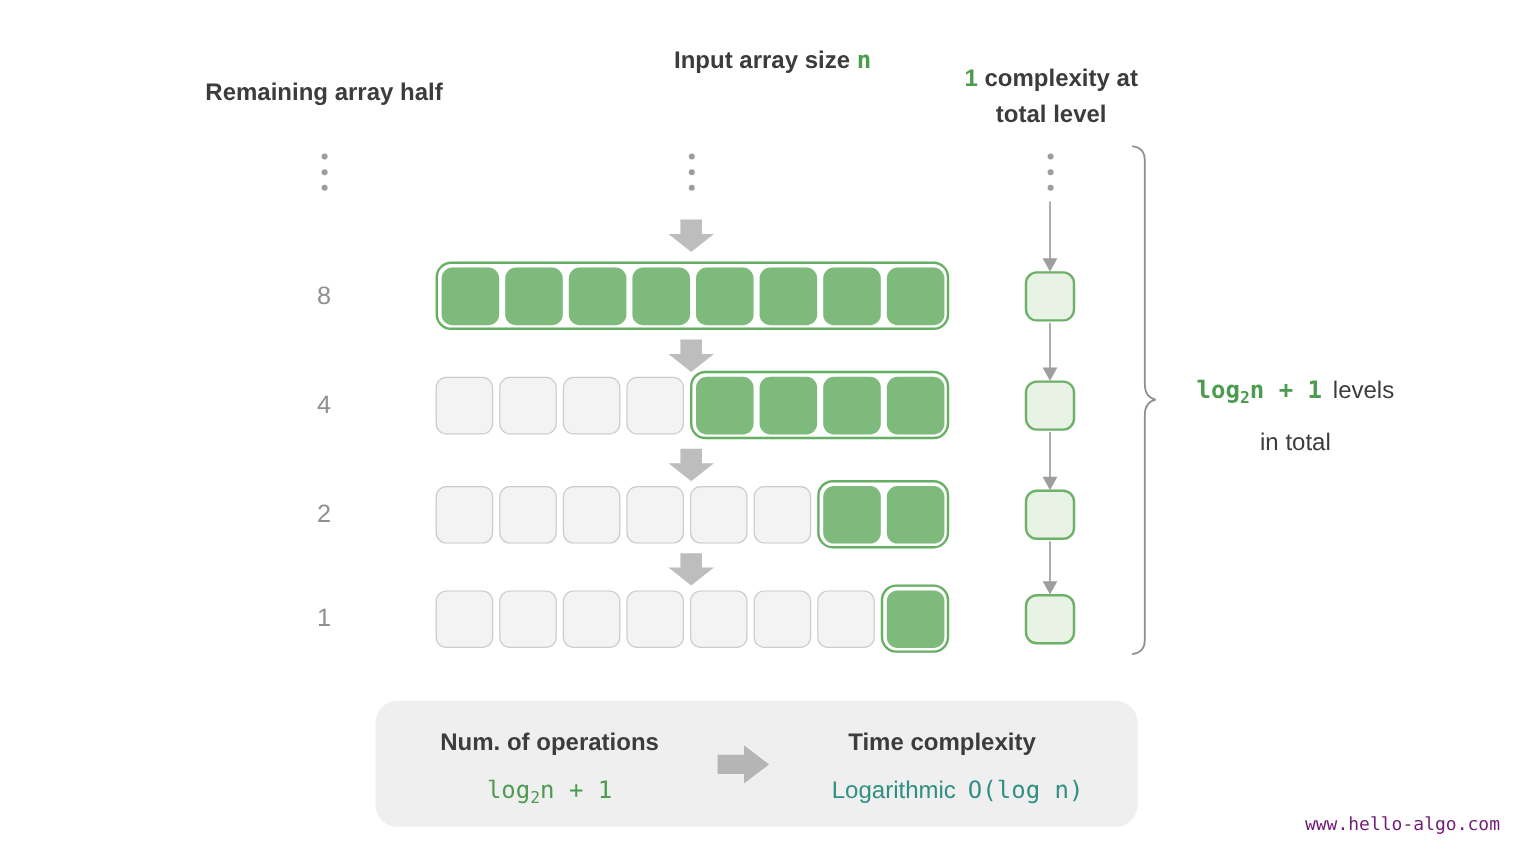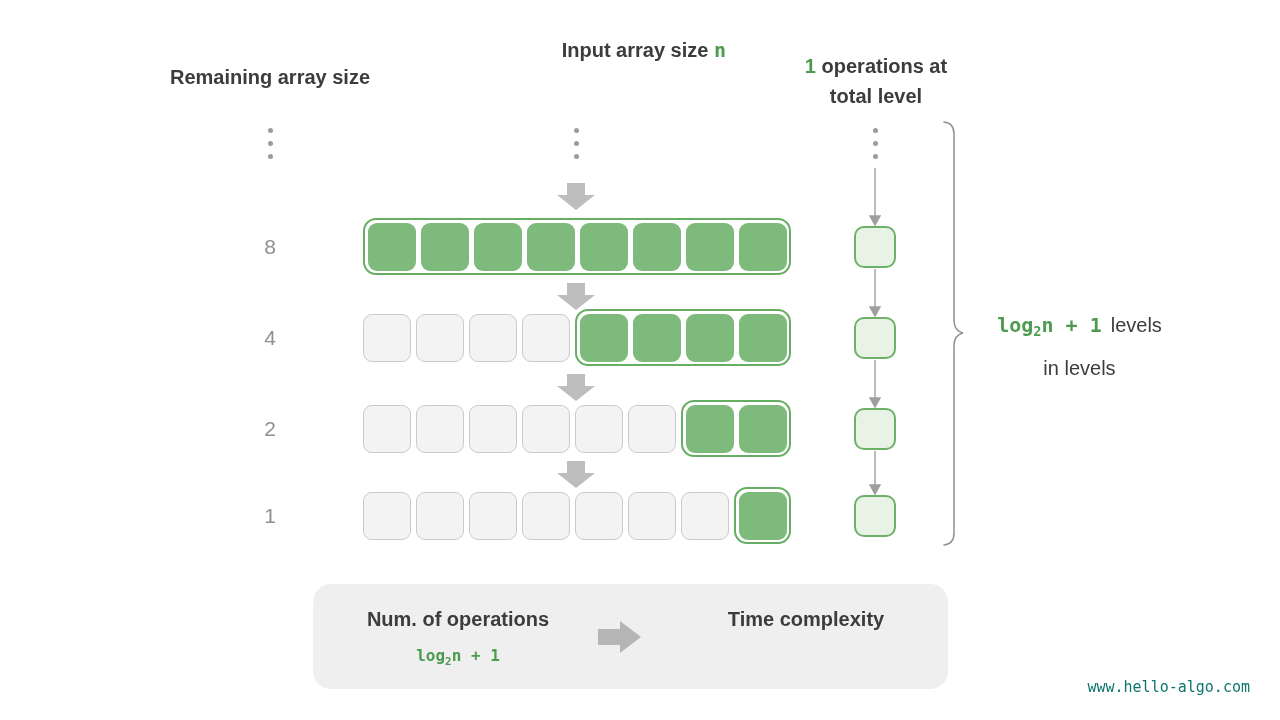--- a/index.html
+++ b/index.html
@@ -32,41 +32,41 @@
   .op-square{width:42px;height:42px;box-sizing:border-box;background:#e9f3e5;border:2.5px solid #6db169;border-radius:10px;}
 
   
   .brace-label{font-size:20px;line-height:41px;color:#3c3c3c;}
   .brace-label .formula{font-size:20px;font-weight:bold;}
   .levels-word{margin-left:9px;}
 
   
   .summary-box{left:313px;top:584px;width:635px;height:105px;background:#efefef;border-radius:18px;}
   .sum-title{font-size:20px;font-weight:bold;color:#3c3c3c;}
-  .sum-formula{font-size:16px;font-weight:bold;}
+  .sum-formula{font-size:20px;font-weight:normal;}
   .big-o{margin-left:10px;}
 
-  .watermark{font-family:"DejaVu Sans Mono","Liberation Mono",monospace;font-size:15px;color:#0f766e;}
+  .watermark{font-family:"DejaVu Sans Mono","Liberation Mono",monospace;font-size:15px;color:#701a75;}
 
   svg.overlay{position:absolute;left:0;top:0;pointer-events:none;z-index:5;}
 </style>
 </head>
 <body>
 
 <div id="canvas">
 
-  <div class="abs hdr center" style="left:95px;top:66px;width:350px;">Remaining array size</div>
+  <div class="abs hdr center" style="left:95px;top:66px;width:350px;">Remaining array half</div>
 
   <div class="abs hdr center" style="left:426px;top:38px;width:300px;text-align:right;">
     <span>Input array size </span><span class="mono green-txt">n</span>
   </div>
 
 
   <div class="abs hdr center" style="left:766px;top:51px;width:220px;line-height:30px;">
-    <span class="green-txt">1</span><span> operations at</span><br>
+    <span class="green-txt">1</span><span> complexity at</span><br>
     <span>total level</span>
   </div>
 
   <div class="abs dots" style="left:268px;top:128px;">
       <span></span>
       <span></span>
       <span></span>
     </div>
   <div class="abs dots" style="left:574px;top:128px;">
       <span></span>
@@ -133,29 +133,32 @@
       </div>
     </div>
 
   <div class="abs op-square" style="left:854px;top:226px;"></div>
   <div class="abs op-square" style="left:854px;top:317px;"></div>
   <div class="abs op-square" style="left:854px;top:408px;"></div>
   <div class="abs op-square" style="left:854px;top:495px;"></div>
 
   <div class="abs brace-label center" style="left:972px;top:305px;width:215px;">
     <span class="formula mono green-txt"><span>log</span><span class="sub">2</span><span>n + 1</span></span><span class="levels-word">levels</span><br>
-    <span>in levels</span>
+    <span>in total</span>
   </div>
 
   <div class="abs summary-box">
     <div class="abs sum-title center" style="left:10px;top:24px;width:270px;">Num. of operations</div>
     <div class="abs sum-formula mono green-txt center" style="left:10px;top:62px;width:270px;">
       <span>log</span><span class="sub">2</span><span>n + 1</span>
     </div>
-    <div class="abs sum-title center" style="left:353px;top:24px;width:280px;">Time complexity</div>
+    <div class="abs sum-title center" style="left:332px;top:24px;width:280px;">Time complexity</div>
+    <div class="abs sum-formula teal-txt center" style="left:345px;top:62px;width:280px;">
+      <span>Logarithmic</span><span class="mono big-o">O(log n)</span>
+    </div>
   </div>
 
   <div class="abs watermark" style="left:1050px;top:678px;width:200px;text-align:right;">www.hello-algo.com</div>
 
   <svg class="overlay" width="1280" height="720" viewBox="0 0 1280 720">
 
     <g fill="#bdbdbd">
       <polygon points="567,183 585,183 585,195 595,195 576,210 557,195 567,195"></polygon>
       <polygon points="567,283 585,283 585,295 595,295 576,310 557,295 567,295"></polygon>
       <polygon points="567,374 585,374 585,386 595,386 576,401 557,386 567,386"></polygon>

